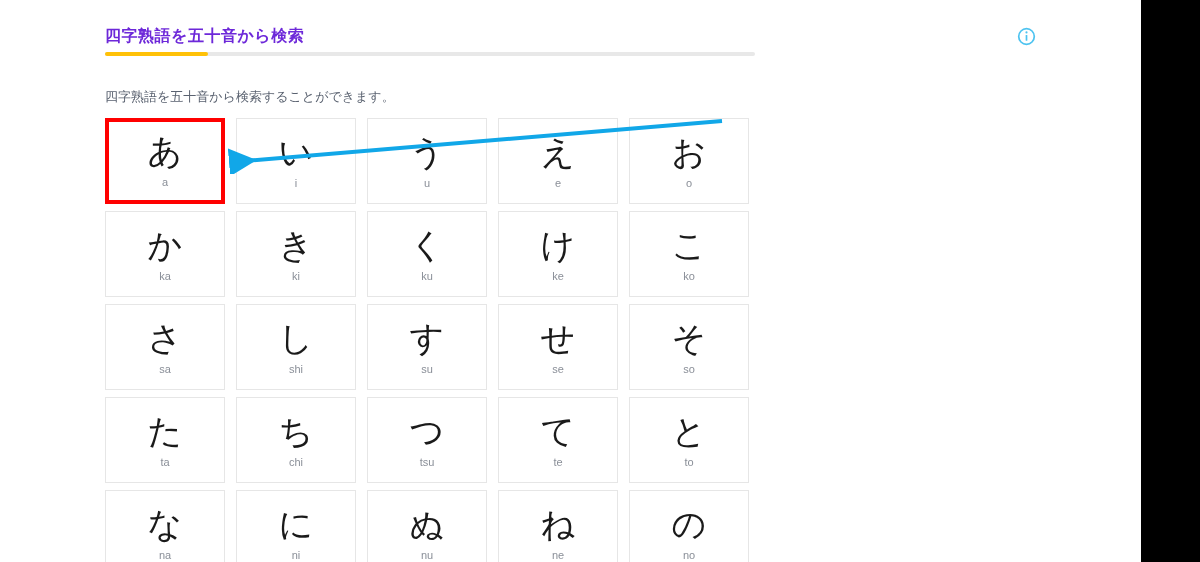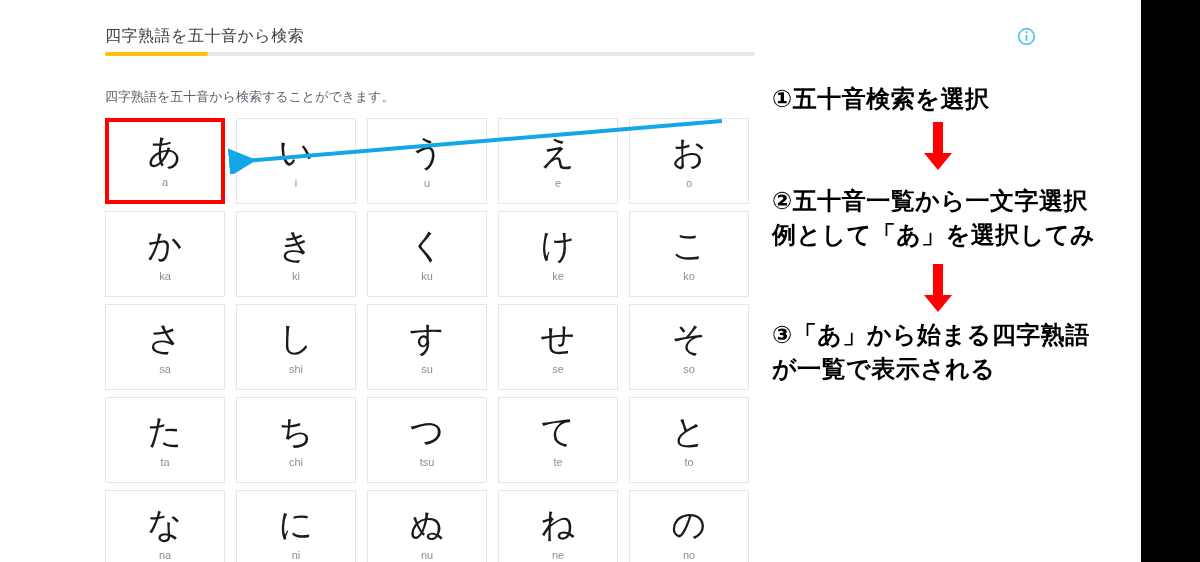--- a/index.html
+++ b/index.html
@@ -12,21 +12,21 @@
   #root { position:relative; width:1200px; height:562px; background:#fff; }
 
   
   #page-panel {
     position:absolute; left:0; top:0; width:775px; height:562px;
     background:#fff; overflow:hidden;
   }
 
   #page-title {
     position:absolute; left:105px; top:26px;
-    font-size:16px; font-weight:normal; color:#404040;
+    font-size:16px; font-weight:bold; color:#6d28d9;
     letter-spacing:.5px; white-space:nowrap;
   }
 
   #title-rule {
     position:absolute; left:105px; top:52px; width:650px; height:4px;
     background:#e8e8e8; border-radius:2px;
   }
   #title-rule-accent {
     position:absolute; left:0; top:0; width:103px; height:4px;
     background:#ffc107; border-radius:2px;
@@ -237,33 +237,15 @@
       <line x1="507" y1="9" x2="18" y2="50" stroke="#11a7e8" stroke-width="4" marker-end="url(#cyanhead)"></line>
     </svg>
   </div>
 
   <svg id="info-icon" viewBox="0 0 20 20" xmlns="http://www.w3.org/2000/svg">
     <circle cx="10" cy="10" r="8.2" fill="none" stroke="#4dc3f0" stroke-width="1.8"></circle>
     <rect x="9.1" y="8.3" width="1.8" height="6.2" rx="0.6" fill="#4dc3f0"></rect>
     <circle cx="10" cy="5.7" r="1.15" fill="#4dc3f0"></circle>
   </svg>
 
-  <div id="annotations">
-
-    <div id="step1" class="step-text">①五十音検索を選択</div>
-
-    <svg id="red-arrow-1" class="red-arrow" viewBox="0 0 40 50" xmlns="http://www.w3.org/2000/svg">
-      <polygon points="15,0 25,0 25,31 34,31 20,48 6,31 15,31" fill="#ff0000"></polygon>
-    </svg>
-
-    <div id="step2" class="step-text">②五十音一覧から一文字選択
-例として「あ」を選択してみ</div>
-
-    <svg id="red-arrow-2" class="red-arrow" viewBox="0 0 40 50" xmlns="http://www.w3.org/2000/svg">
-      <polygon points="15,0 25,0 25,31 34,31 20,48 6,31 15,31" fill="#ff0000"></polygon>
-    </svg>
-
-    <div id="step3" class="step-text">③「あ」から始まる四字熟語
-が一覧で表示される</div>
-  </div>
 
   <div id="black-bar"></div>
 </div>
 
 </body></html>

